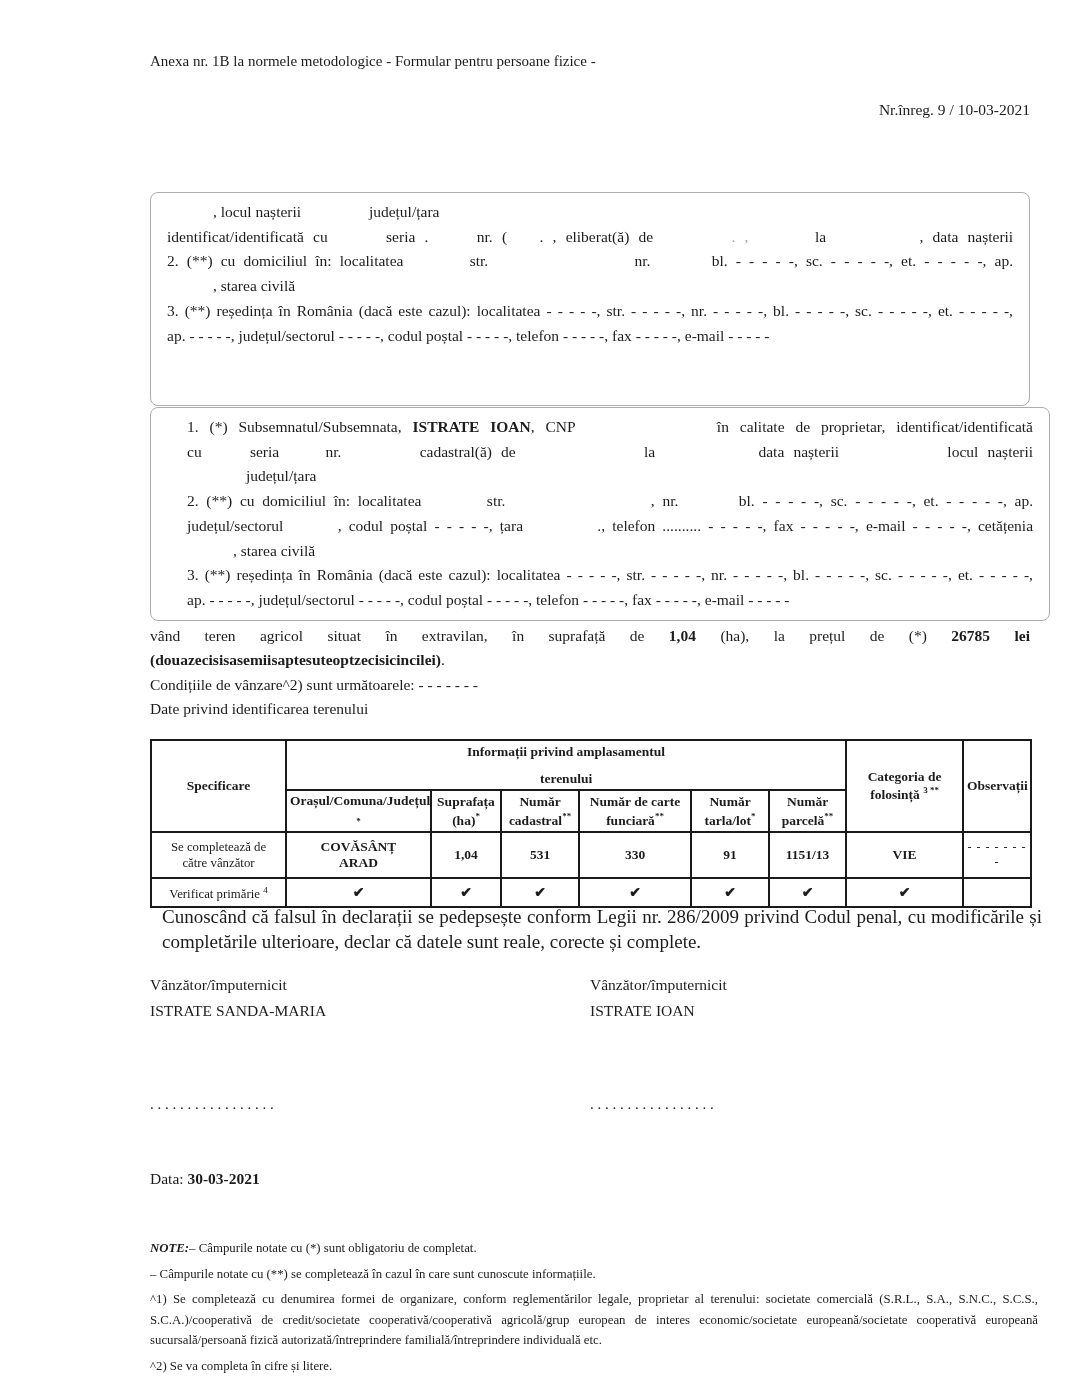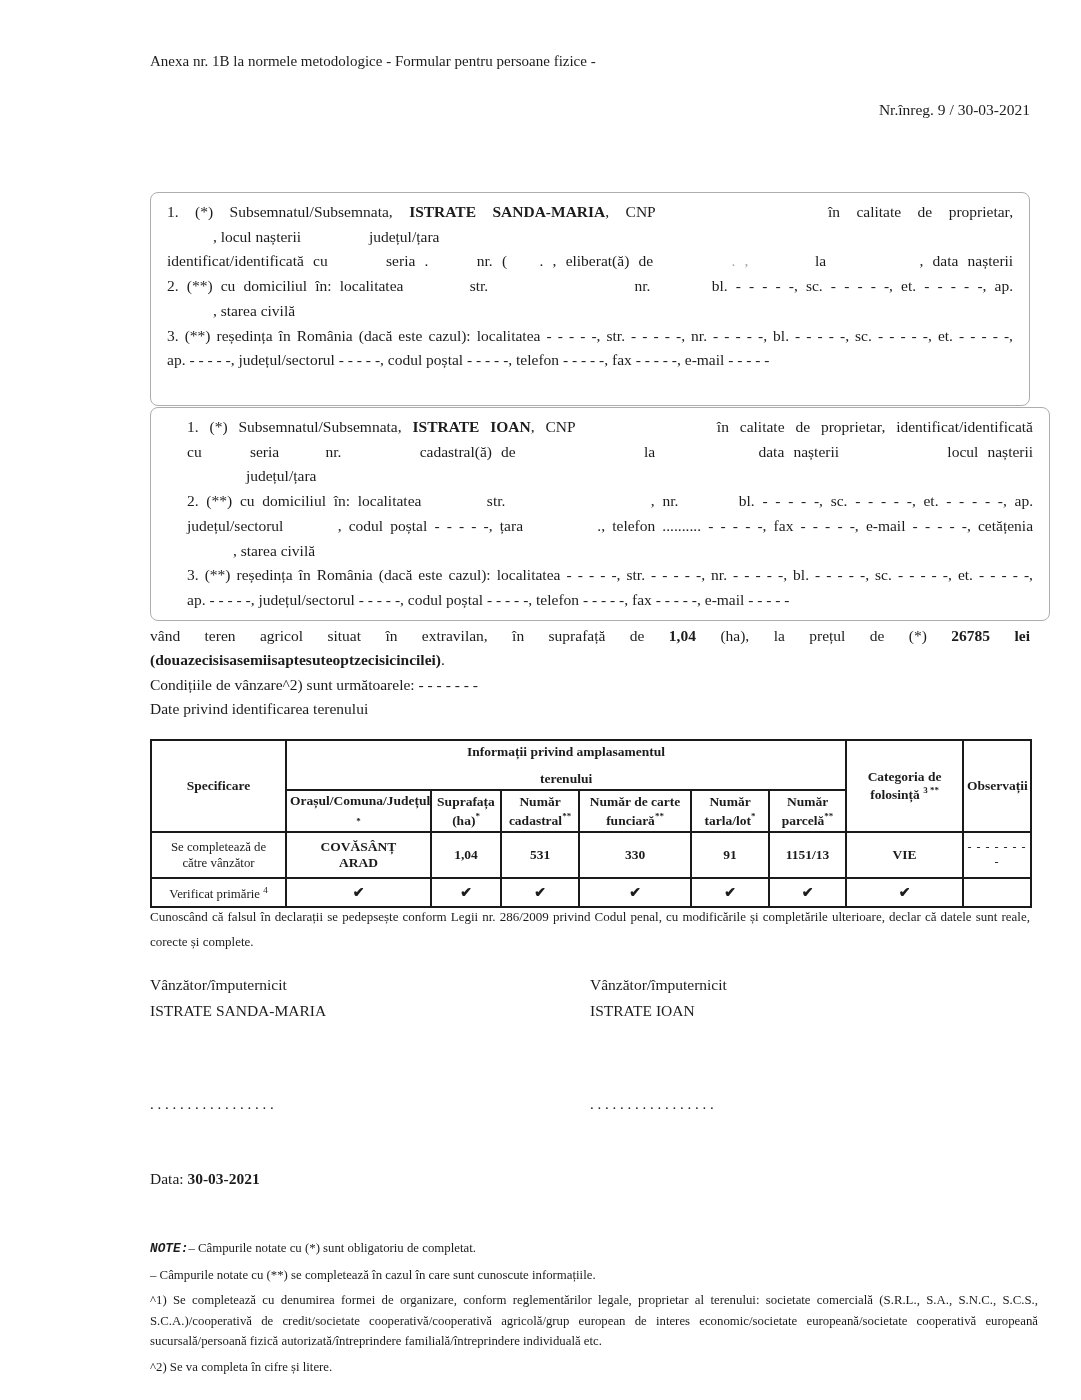--- a/index.html
+++ b/index.html
@@ -28,47 +28,44 @@
   tr.tr-sub{height:39px;}
   tr.tr-data{height:46px;}
   tr.tr-check{height:29px;}
   th.sub{font-weight:normal;font-size:13px;line-height:15px;}
   td.rowlab{font-size:12.8px;text-align:left;padding-left:6px;font-weight:normal;line-height:16px;}
   td.val{font-weight:bold;font-size:13.5px;line-height:16px;}
   td.obsv{font-size:12px;letter-spacing:1px;}
   td.chk{font-weight:bold;font-size:14px;}
   sup{font-size:9px;}
   .grp-l1{margin-bottom:11px;text-align:center;}
-  .decl{position:absolute;left:150px;top:905px;width:880px;font-size:13px;line-height:24.5px;
+  .decl{position:absolute;left:162px;top:905px;width:880px;font-size:19px;line-height:24.5px;
         text-align:justify;}
   .sigrow{position:absolute;left:150px;width:880px;font-size:15.5px;}
   .roles{top:976px;}
   .names{top:1002px;}
   .dots{top:1096px;font-size:15px;}
   .sig-right{position:absolute;left:440px;top:0;}
   .sig-left{position:absolute;left:0;top:0;}
   .dateline{position:absolute;left:150px;top:1170px;font-size:15.5px;}
   .notes{position:absolute;left:150px;top:1238px;width:888px;font-size:12.8px;}
   .notes p{margin:0 0 5px 0;line-height:20.5px;}
   .notes .n3{text-align:justify;}
-  .note-label{font-weight:bold;font-style:italic;font-family:Liberation Mono, monospace;}
+  .note-label{font-weight:bold;font-style:italic;}
 </style>
 </head>
 <body>
 
 <div class="page">
 
   <div class="annex">Anexa nr. 1B la normele metodologice - Formular pentru persoane fizice -</div>
-  <div class="regno">Nr.înreg. 9 / 30-03-2021</div>
+  <div class="regno">Nr.înreg. 9 / 10-03-2021</div>
   <div class="title">OFERTĂ DE VÂNZARE TEREN</div>
 
   <div class="box box1">
-    <div class="ln just"><span>1. (*) Subsemnatul/Subsemnata, </span><b>ISTRATE SANDA-MARIA</b><span>, CNP</span>
-      <span class="gap" style="width:140px"></span>
-      <span>în calitate de proprietar,</span></div>
     <div class="ln"><span class="gap" style="width:42px"></span>
       <span>, locul nașterii</span>
       <span class="gap" style="width:60px"></span>
       <span>județul/țara</span></div>
     <div class="ln just"><span>identificat/identificată cu</span>
       <span class="gap" style="width:40px"></span>
       <span>seria .</span>
       <span class="gap" style="width:30px"></span>
       <span>nr. (</span>
       <span class="gap" style="width:14px"></span>

